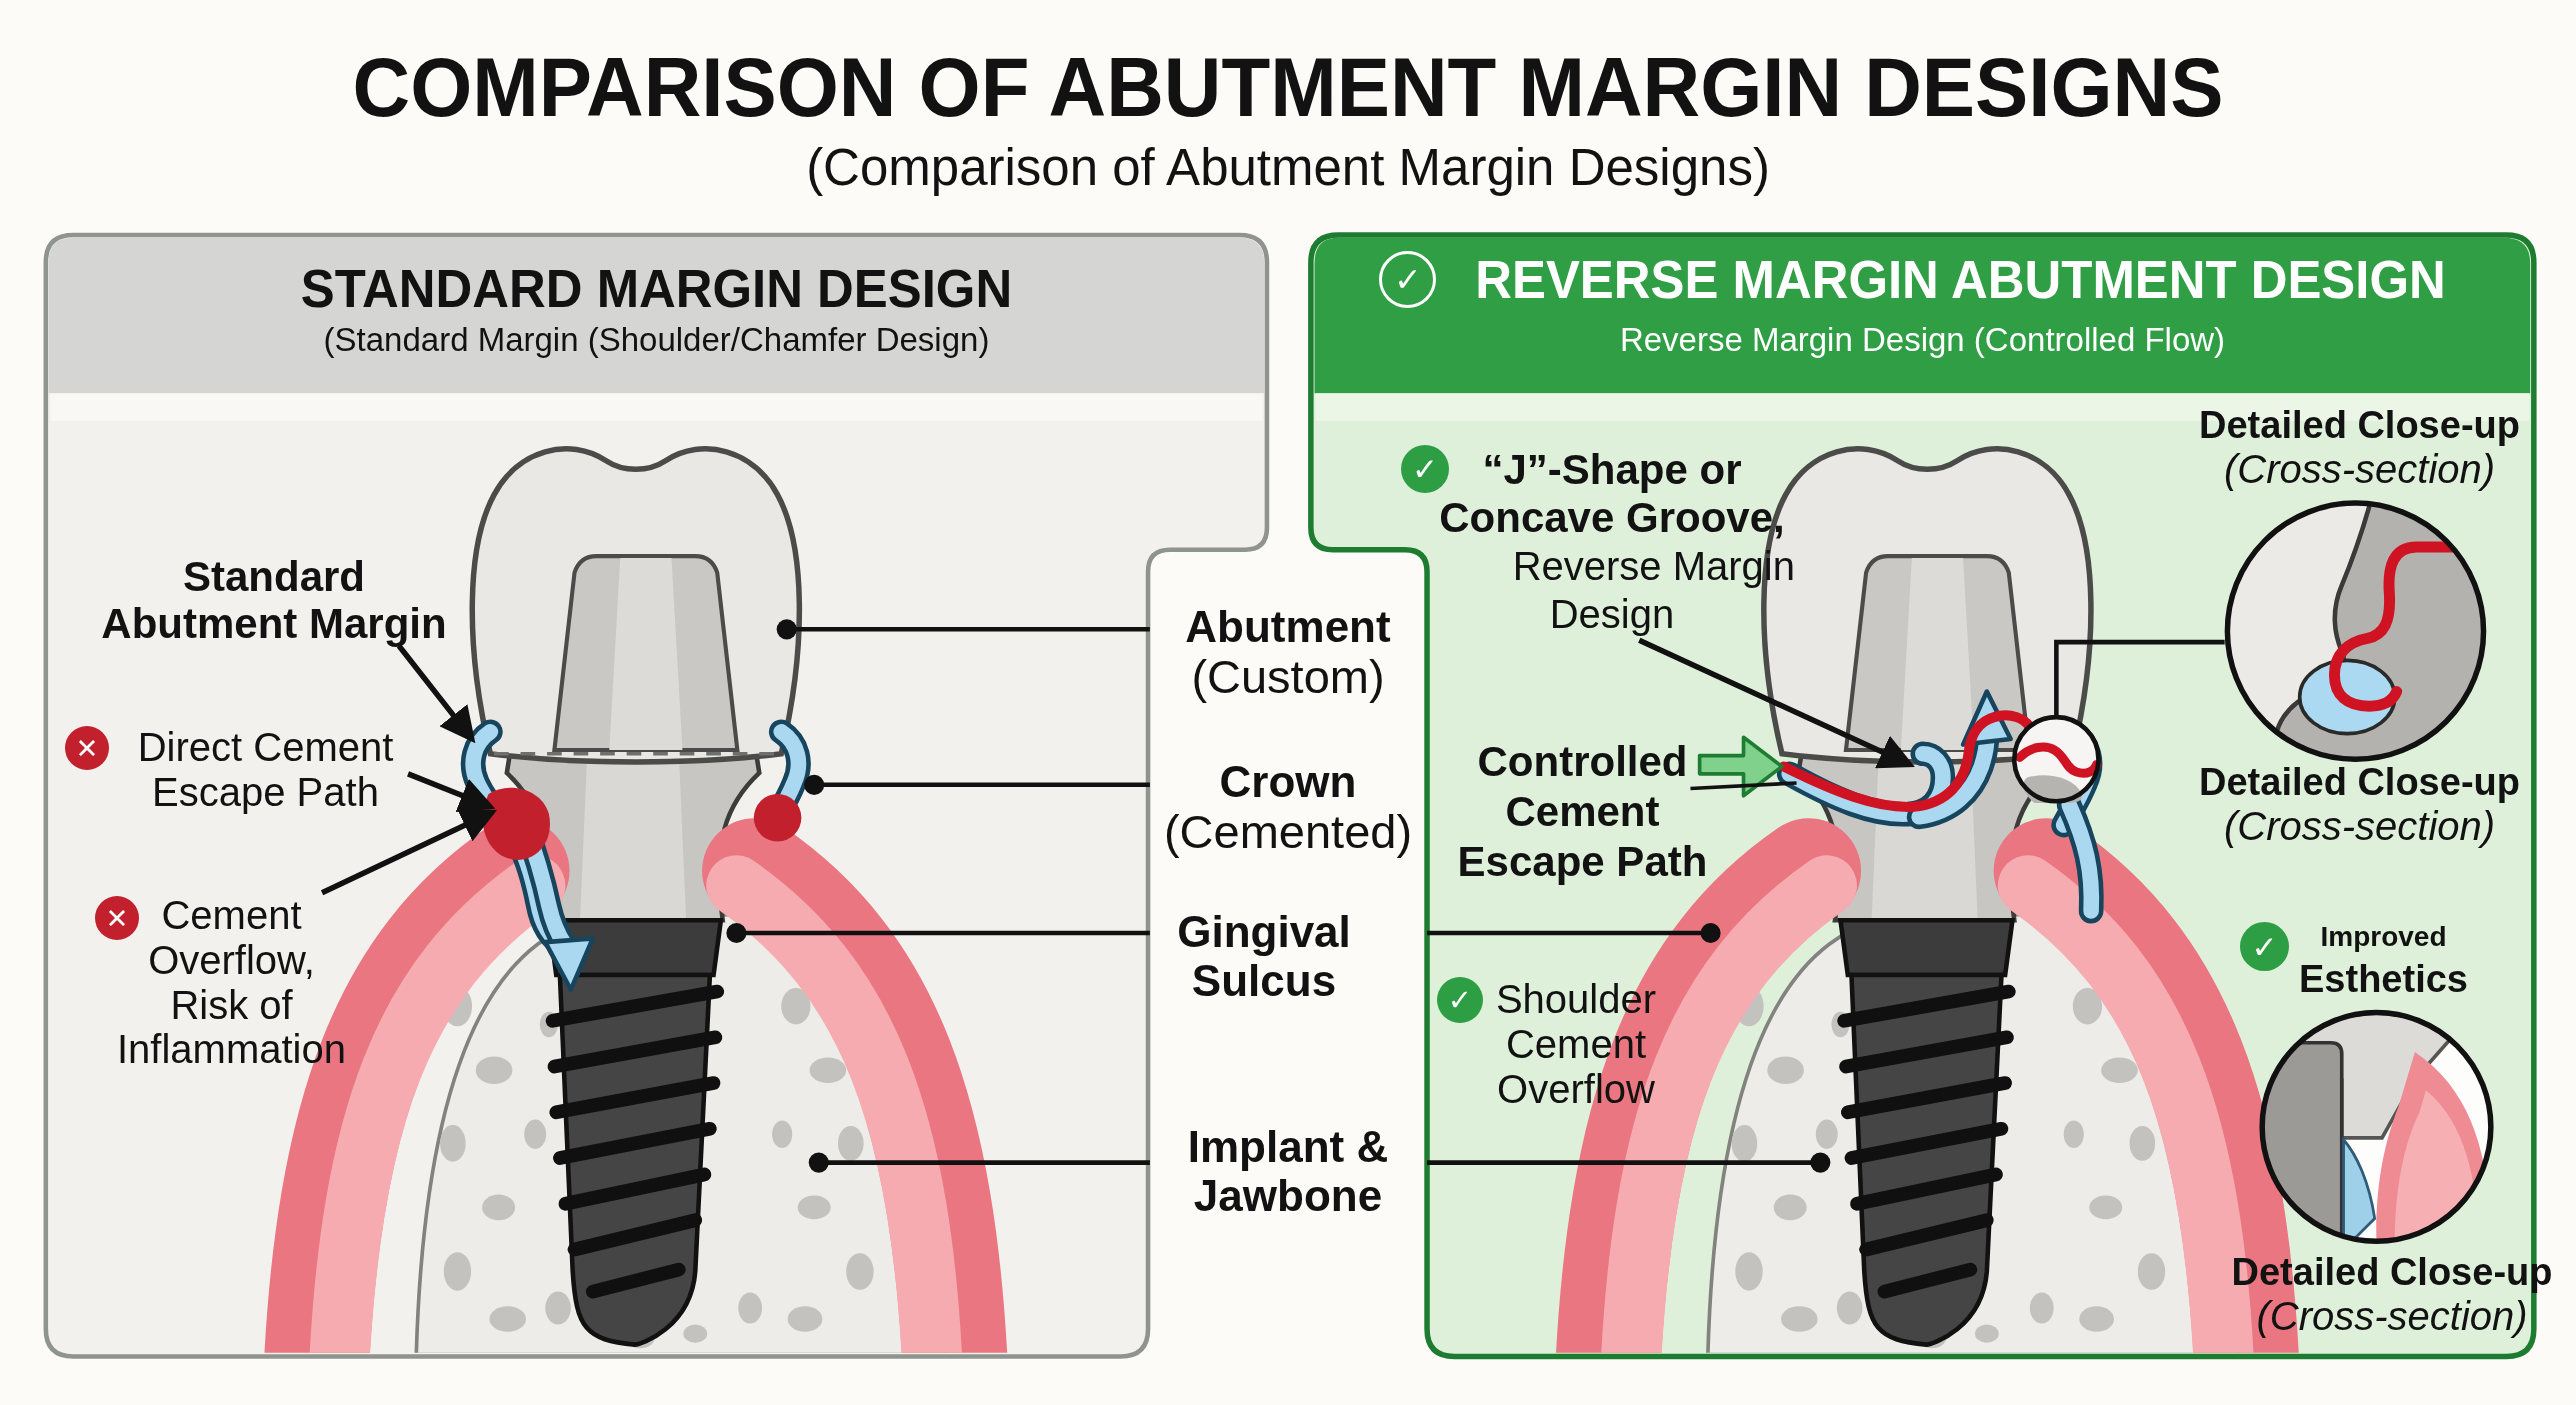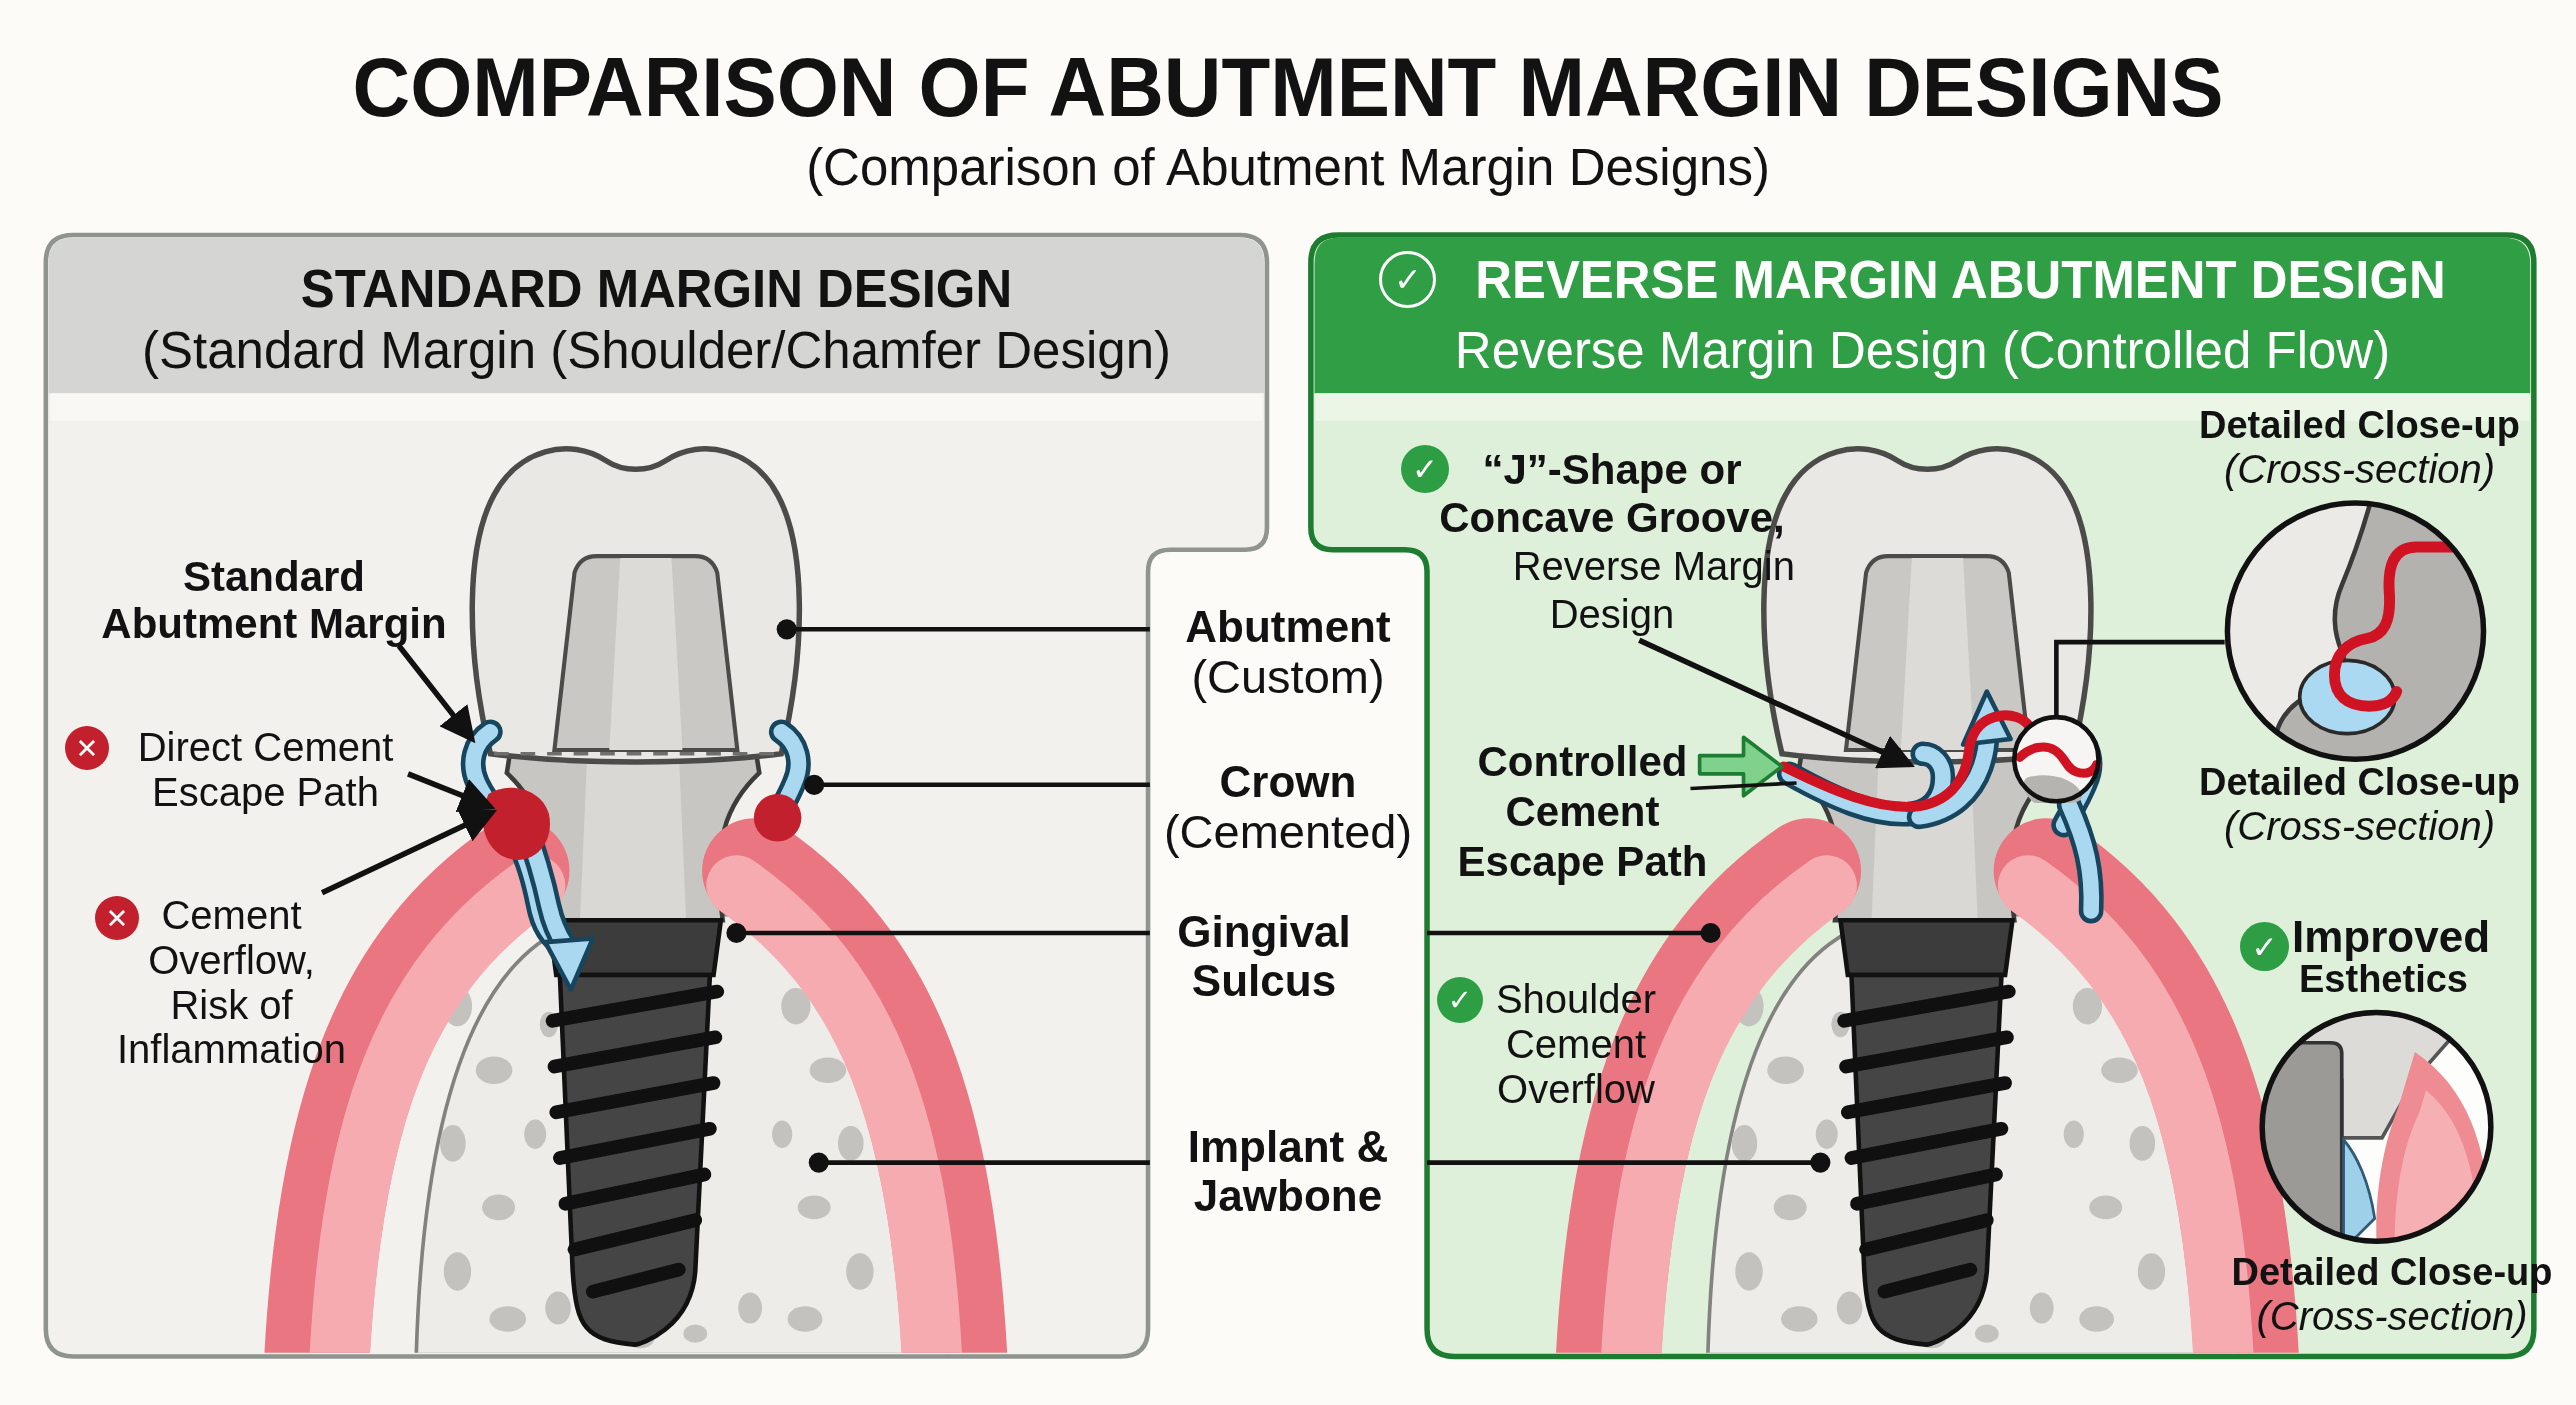--- a/index.html
+++ b/index.html
@@ -5,21 +5,21 @@
   html,body{margin:0;padding:0;background:#fcfbf8;}
   #stage{position:relative;width:2576px;height:1405px;overflow:hidden;
          font-family:"Liberation Sans",sans-serif;color:#121212;}
   #art{position:absolute;left:0;top:0;}
   .txt{position:absolute;text-align:center;line-height:1.12;white-space:nowrap;}
   .b{font-weight:bold;}
   .main-title{left:0;top:40px;width:2576px;font-size:84px;font-weight:bold;
               letter-spacing:0px;transform:scaleX(.95);}
   .main-sub{left:0;top:139px;width:2576px;font-size:51px;}
   .hdr-title{font-size:53px;font-weight:bold;transform:scaleX(.96);}
-  .hdr-sub{font-size:51px;}
+  .hdr-sub{font-size:33px;}
   .white{color:#fff;}
   .hdr-row{position:absolute;display:flex;align-items:center;justify-content:center;gap:18.3px;}
   .badge{display:inline-flex;align-items:center;justify-content:center;border-radius:50%;
          font-family:"DejaVu Sans",sans-serif;font-weight:bold;flex:none;}
   .badge.red{background:#c2202c;color:#fff;}
   .badge.green{background:#2e9e44;color:#fff;}
   .badge.outline{background:transparent;color:#fff;border:3.7px solid #fff;}
   .abs{position:absolute;}
   .lbl1{font-size:44px;font-weight:bold;text-align:center;}
   .lbl2{font-size:47px;}
@@ -327,21 +327,21 @@
     <div class="cu1">Detailed Close-up</div>
     <div class="cu2">(Cross-section)</div>
   </div>
   <div class="txt" style="left:2195px;top:761px;width:329px;">
     <div class="cu1">Detailed Close-up</div>
     <div class="cu2">(Cross-section)</div>
   </div>
 
   <span class="badge green abs" style="left:2240px;top:922px;width:49px;height:49px;font-size:31px;">✓</span>
   <div class="txt" style="left:2292px;top:915px;width:183px;line-height:43px;">
-    <div class="b" style="font-size:44px;">Improved</div>
+    <div class="b" style="font-size:28px;">Improved</div>
     <div class="b" style="font-size:38px;">Esthetics</div>
   </div>
 
   <div class="txt" style="left:2223px;top:1251px;width:338px;">
     <div class="cu1">Detailed Close-up</div>
     <div class="cu2">(Cross-section)</div>
   </div>
 
 </div>
 

